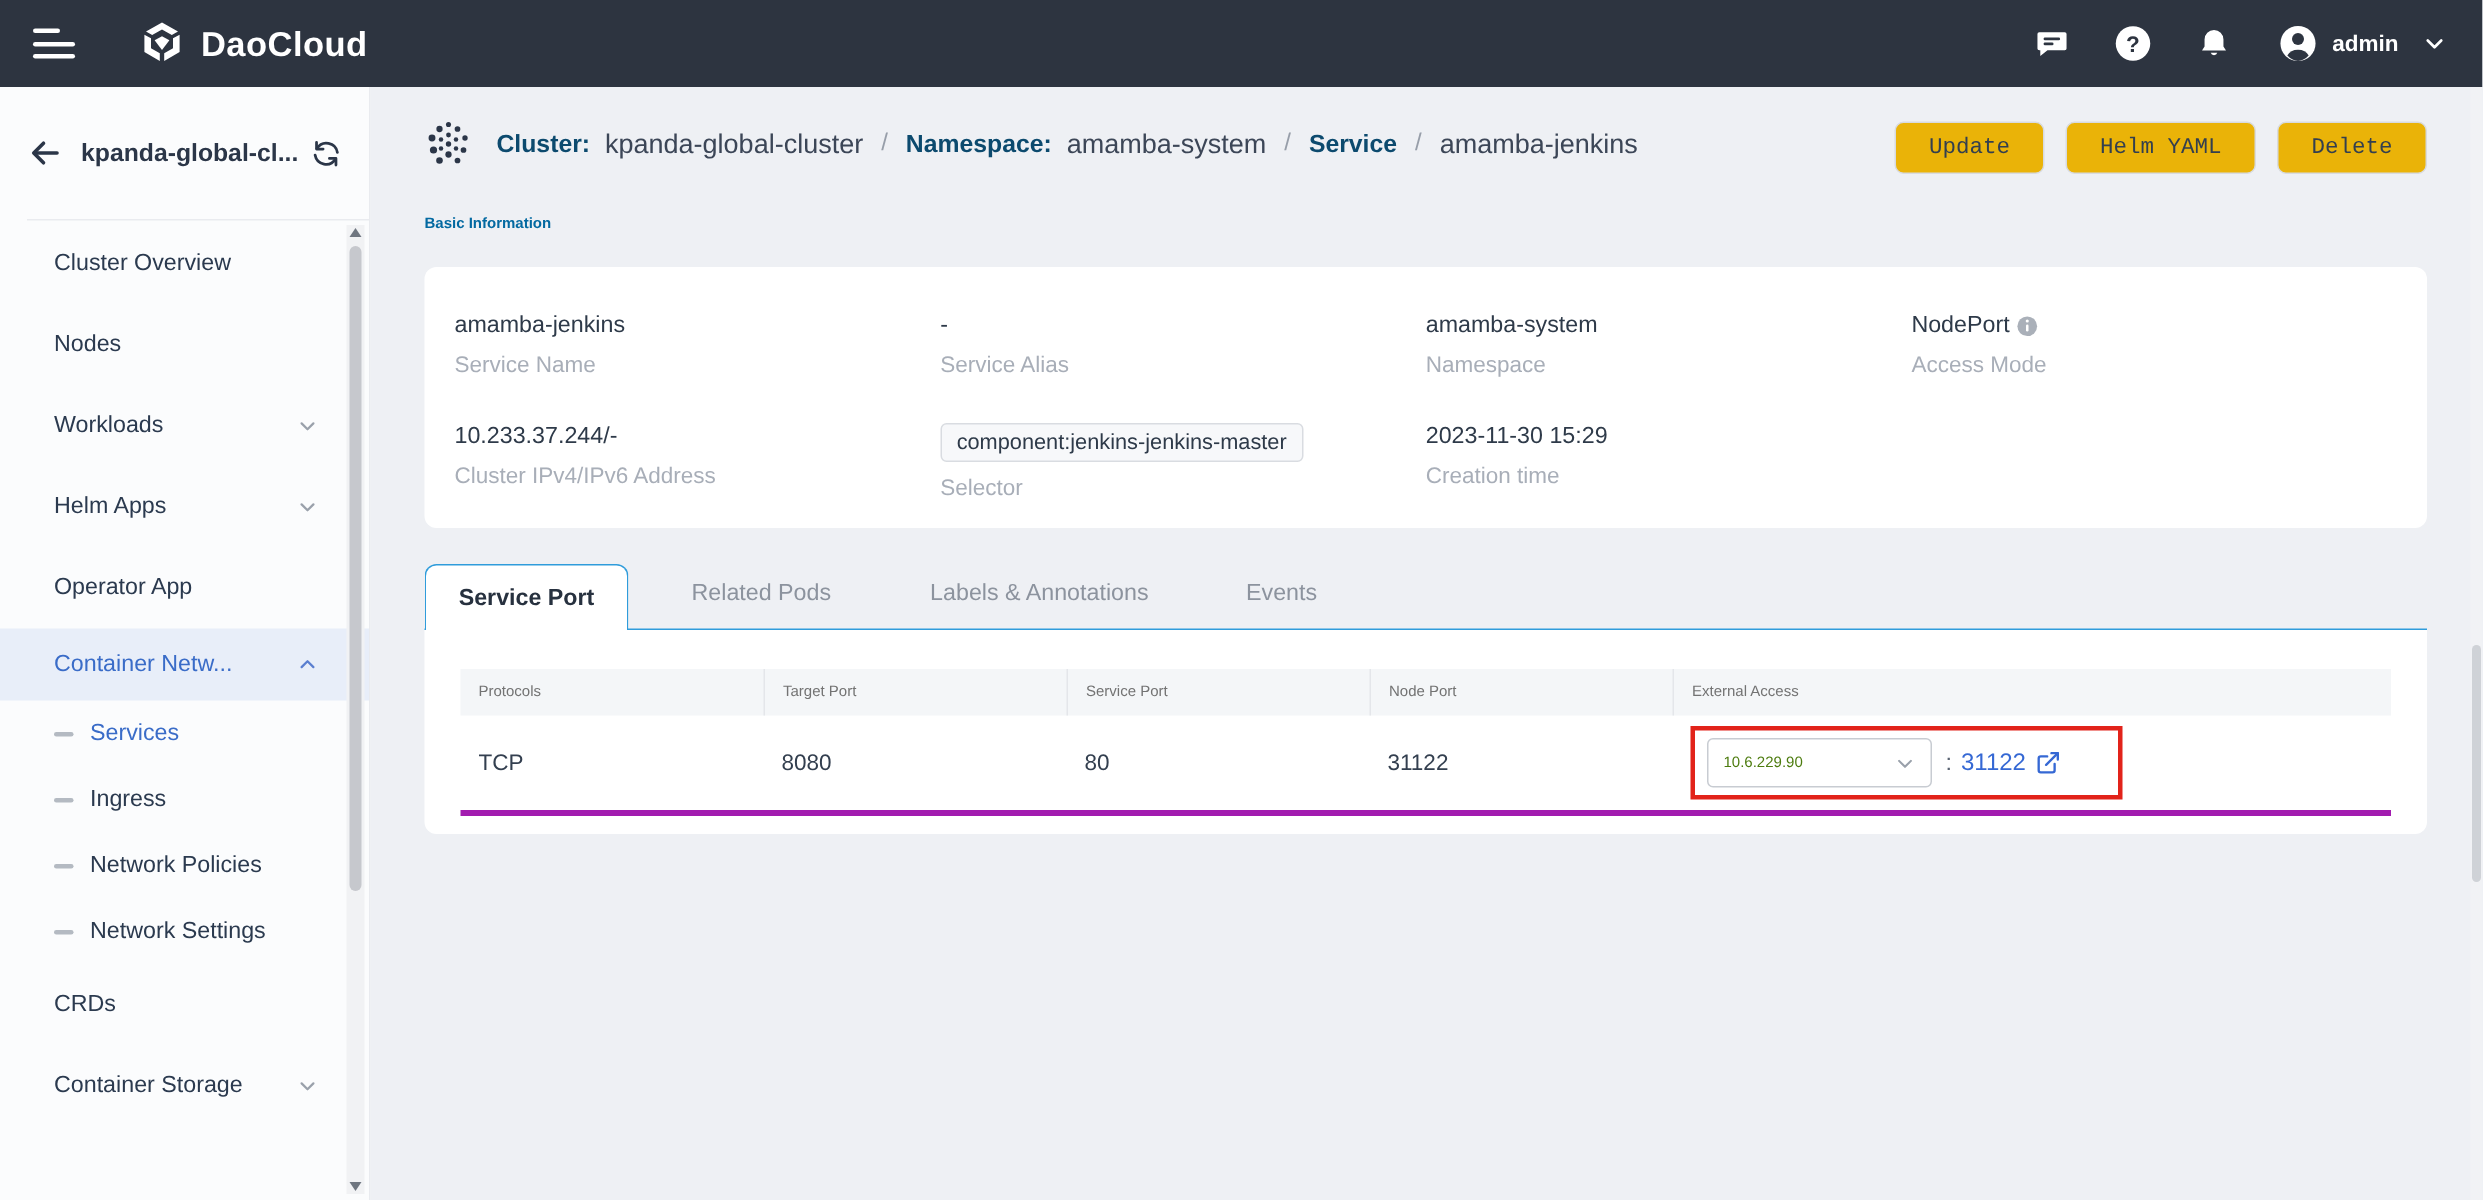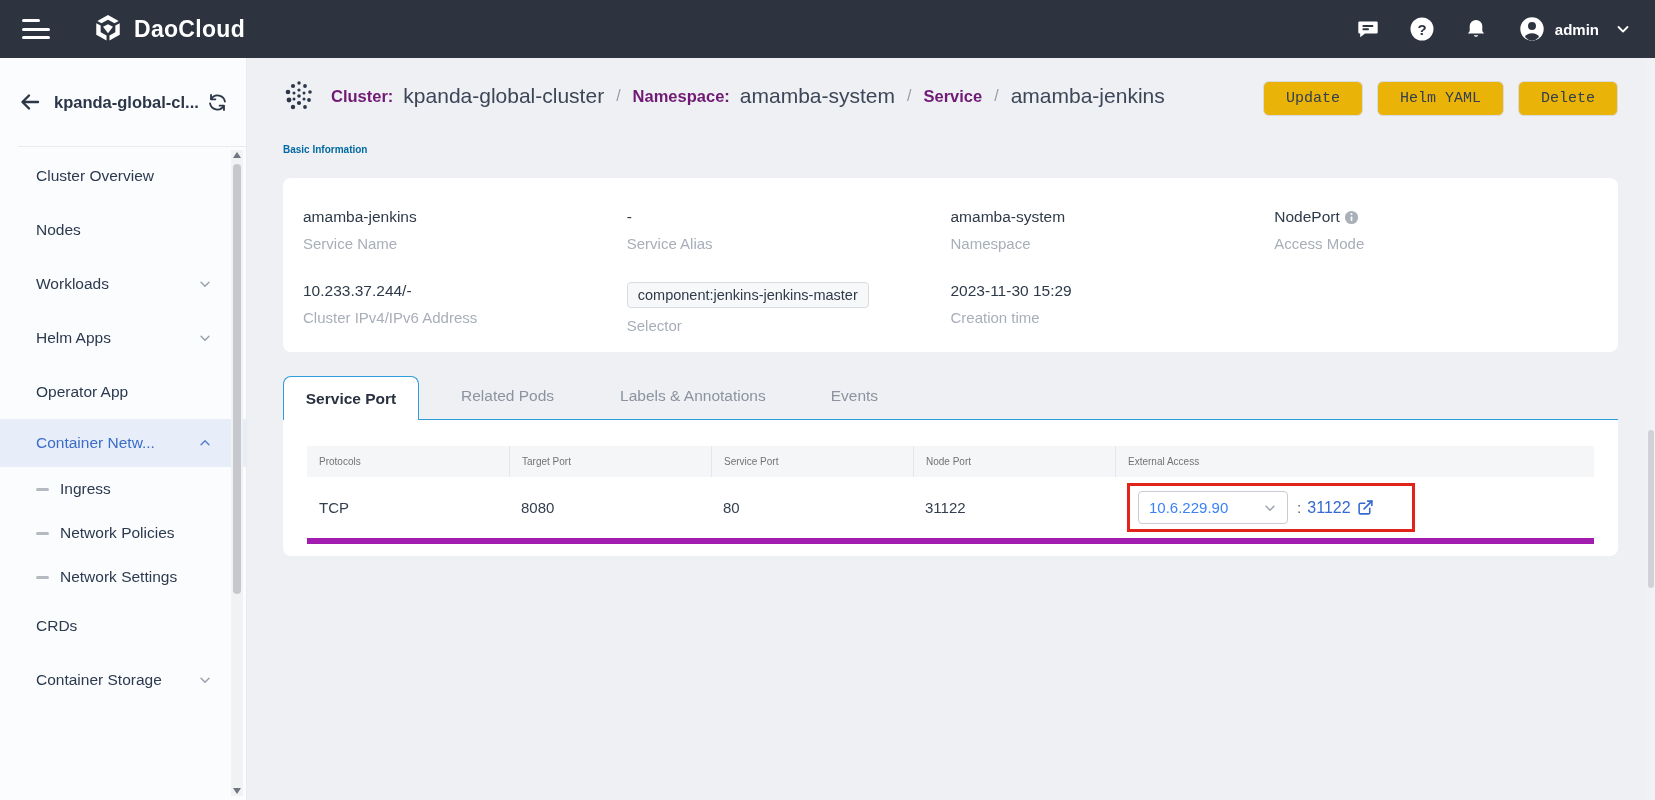--- a/index.html
+++ b/index.html
@@ -48,22 +48,22 @@
   .sb-scroll { position:absolute; top:92px; right:3px; width:12px; height:646px; background:#f1f2f4; }
   .sb-scroll .thumb { position:absolute; left:2px; top:14px; width:8px; height:430px; border-radius:4px; background:#c6c8cd; }
   .tri-up { position:absolute; left:2px; top:2px; width:0; height:0; border-left:4px solid transparent; border-right:4px solid transparent; border-bottom:6px solid #6f7680; }
   .tri-down { position:absolute; left:2px; bottom:2px; width:0; height:0; border-left:4px solid transparent; border-right:4px solid transparent; border-top:6px solid #6f7680; }
 
   
   .main { position:absolute; left:247px; top:58px; width:1408px; height:742px; }
 
   .crumb-row { position:absolute; left:36px; top:18px; height:40px; display:flex; align-items:center; }
   .crumb-row .dots { margin-right:16px; display:flex; }
-  .crumb-bold { font-size:16.5px; font-weight:700; color:#701a75; }
-  .crumb-val { font-size:21px; color:#3c4657; margin-left:10px; }
+  .crumb-bold { font-size:16.5px; font-weight:700; color:#0c4a6e; }
+  .crumb-val { font-size:18px; color:#3c4657; margin-left:10px; }
   .crumb-sep { font-size:16px; color:#979ea9; margin:0 12px; }
 
   .actions { position:absolute; top:23px; right:37px; display:flex; gap:14px; }
   .btn {
     height:35px; padding:0 22px; background:#eab308; border:1px solid #d8dbe0;
     border-radius:6px; font-size:15px; color:#333f4f; display:flex; align-items:center; cursor:pointer;
     font-family:Liberation Mono, monospace;
   }
 
   .section-title { position:absolute; left:36px; top:86px; font-size:10px; font-weight:700; color:#0369a1; }
@@ -87,29 +87,29 @@
     border-radius:8px 8px 0 0; color:#27313f; font-weight:600; display:flex; align-items:center; justify-content:center;
     padding-bottom:0; margin-bottom:-1px;
   }
   .tab.t2 { margin-left:42px; } .tab.t3 { margin-left:66px; } .tab.t4 { margin-left:65px; }
 
   .card.table { left:36px; top:362px; width:1335px; height:136px; border-radius:0 0 8px 8px; }
   .ptable { margin:26px 24px 0 24px; }
   .thead { display:grid; grid-template-columns:202px 202px 202px 202px 1fr; background:#f4f6f8; height:31px; align-items:center; }
   .thead .th { font-size:10px; color:#737373; padding-left:12px; height:100%; display:flex; align-items:center; }
   .thead .th + .th { border-left:1px solid #e4e6ea; }
-  .trow { display:grid; grid-template-columns:202px 202px 202px 202px 1fr; height:67px; align-items:center; border-bottom:6px solid #a21caf; }
+  .trow { display:grid; grid-template-columns:202px 202px 202px 202px 1fr; height:67px; align-items:center; border-bottom:4px solid #a21caf; }
   .trow .td { font-size:15px; color:#333f4f; padding-left:12px; }
 
   .ext-box { display:inline-flex; align-items:center; gap:9px; border:3px solid #e2231a; padding:5px 38px 5px 8px; }
   .ip-select {
     width:150px; height:33px; background:#fff; border:1px solid #c8ccd2; border-radius:4px;
     display:flex; align-items:center; padding:0 10px; cursor:pointer;
   }
-  .ip-select .ip { font-size:15px; color:#3b82f6; flex:1; }
+  .ip-select .ip { font-size:10px; color:#4d7c0f; flex:1; }
   .port-link { display:flex; align-items:center; gap:6px; cursor:pointer; }
   .port-colon { color:#5a6472; font-size:15.5px; }
   .port-num { color:#3568d4; font-size:16px; }
 
   
   .page-scroll { position:absolute; right:0; top:58px; width:8px; height:742px; background:#f1f2f5; }
   .page-scroll .thumb { position:absolute; left:1px; top:372px; width:6px; height:158px; border-radius:3px; background:#cfd2d7; }
 </style>
 </head>
 <body>
@@ -214,20 +214,24 @@
         <span>Operator App</span>
       </div>
     <div class="sb-item active-group">
       <span>Container Netw...</span>
       <span class="chev">
         <svg width="14" height="14" viewBox="0 0 16 16" fill="none" stroke="#5b7fd0" stroke-width="1.7" stroke-linecap="round" stroke-linejoin="round">
             <polyline points="3.5,10 8,5.5 12.5,10"></polyline>
           </svg>
       </span>
     </div>
+    <div class="sb-sub active">
+        <span class="dash"></span>
+        <span>Services</span>
+      </div>
     <div class="sb-sub">
         <span class="dash"></span>
         <span>Ingress</span>
       </div>
     <div class="sb-sub">
         <span class="dash"></span>
         <span>Network Policies</span>
       </div>
     <div class="sb-sub">
         <span class="dash"></span>

